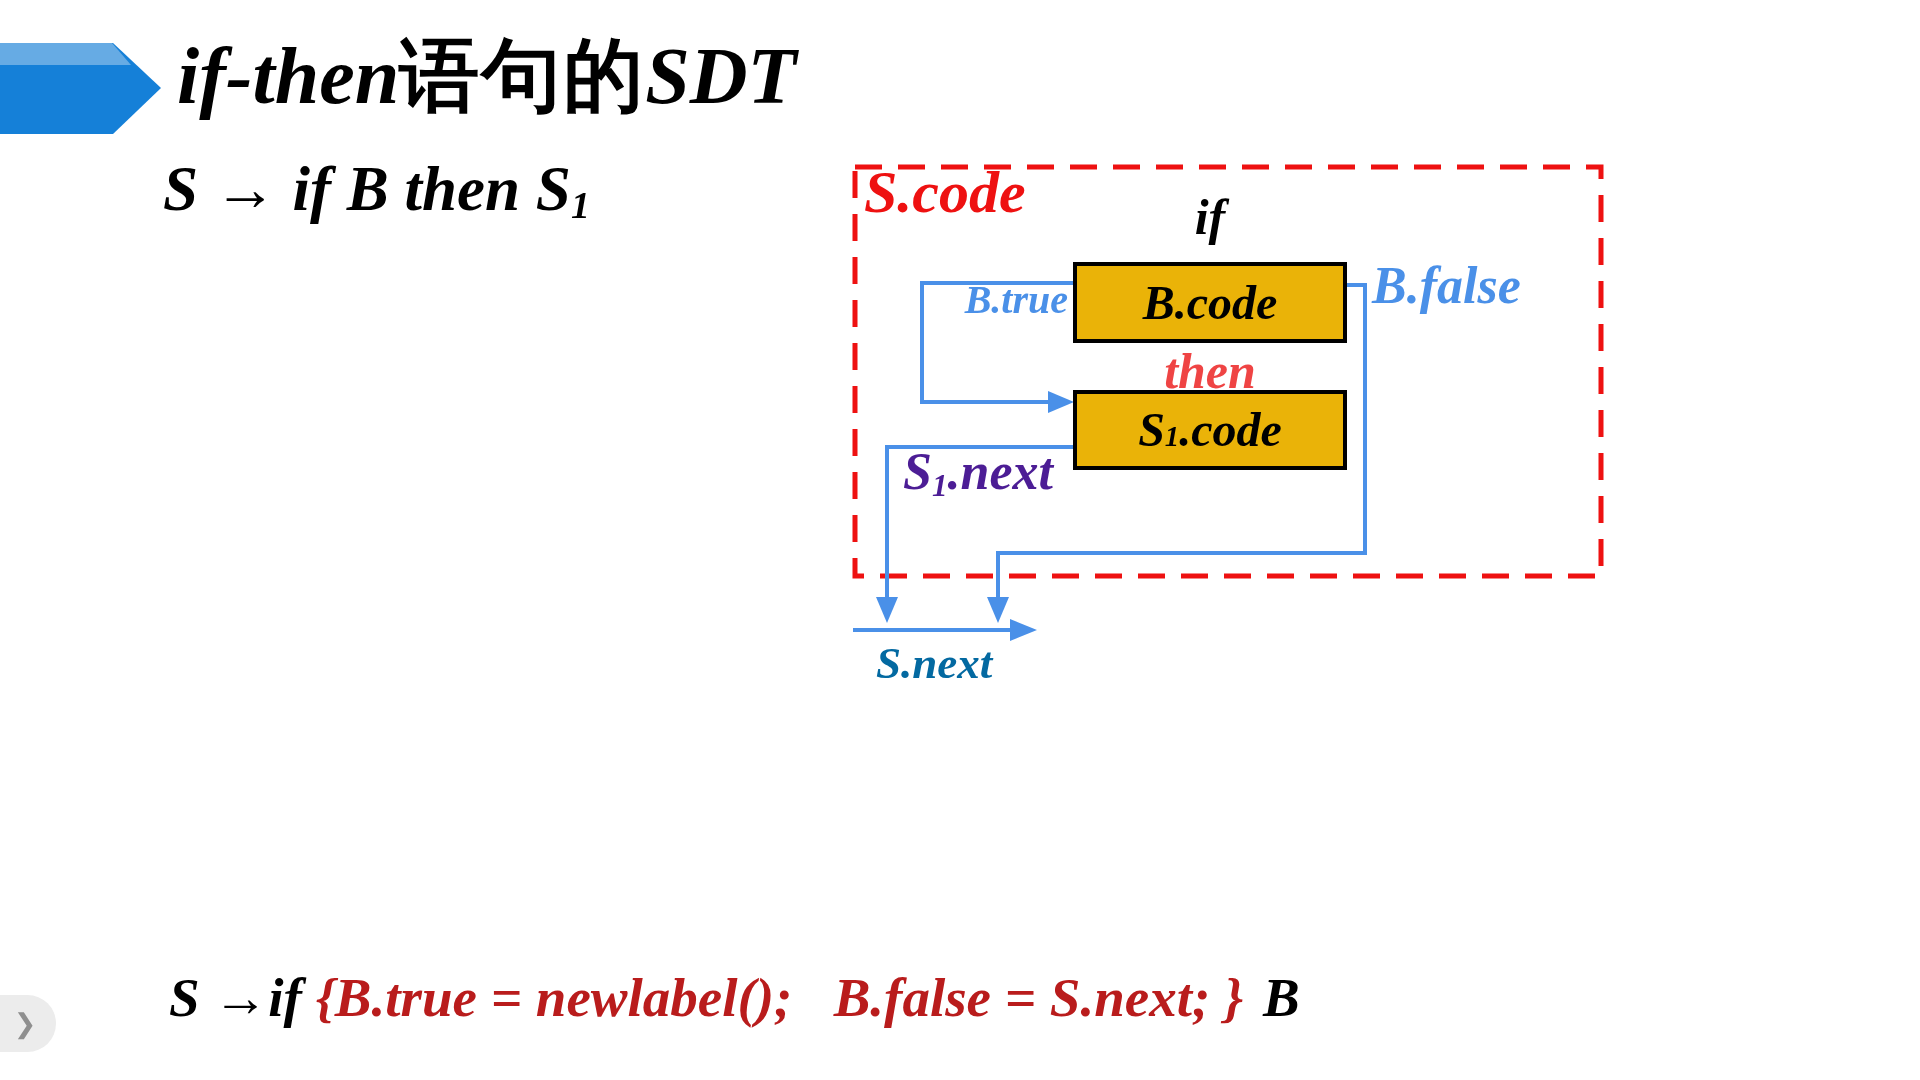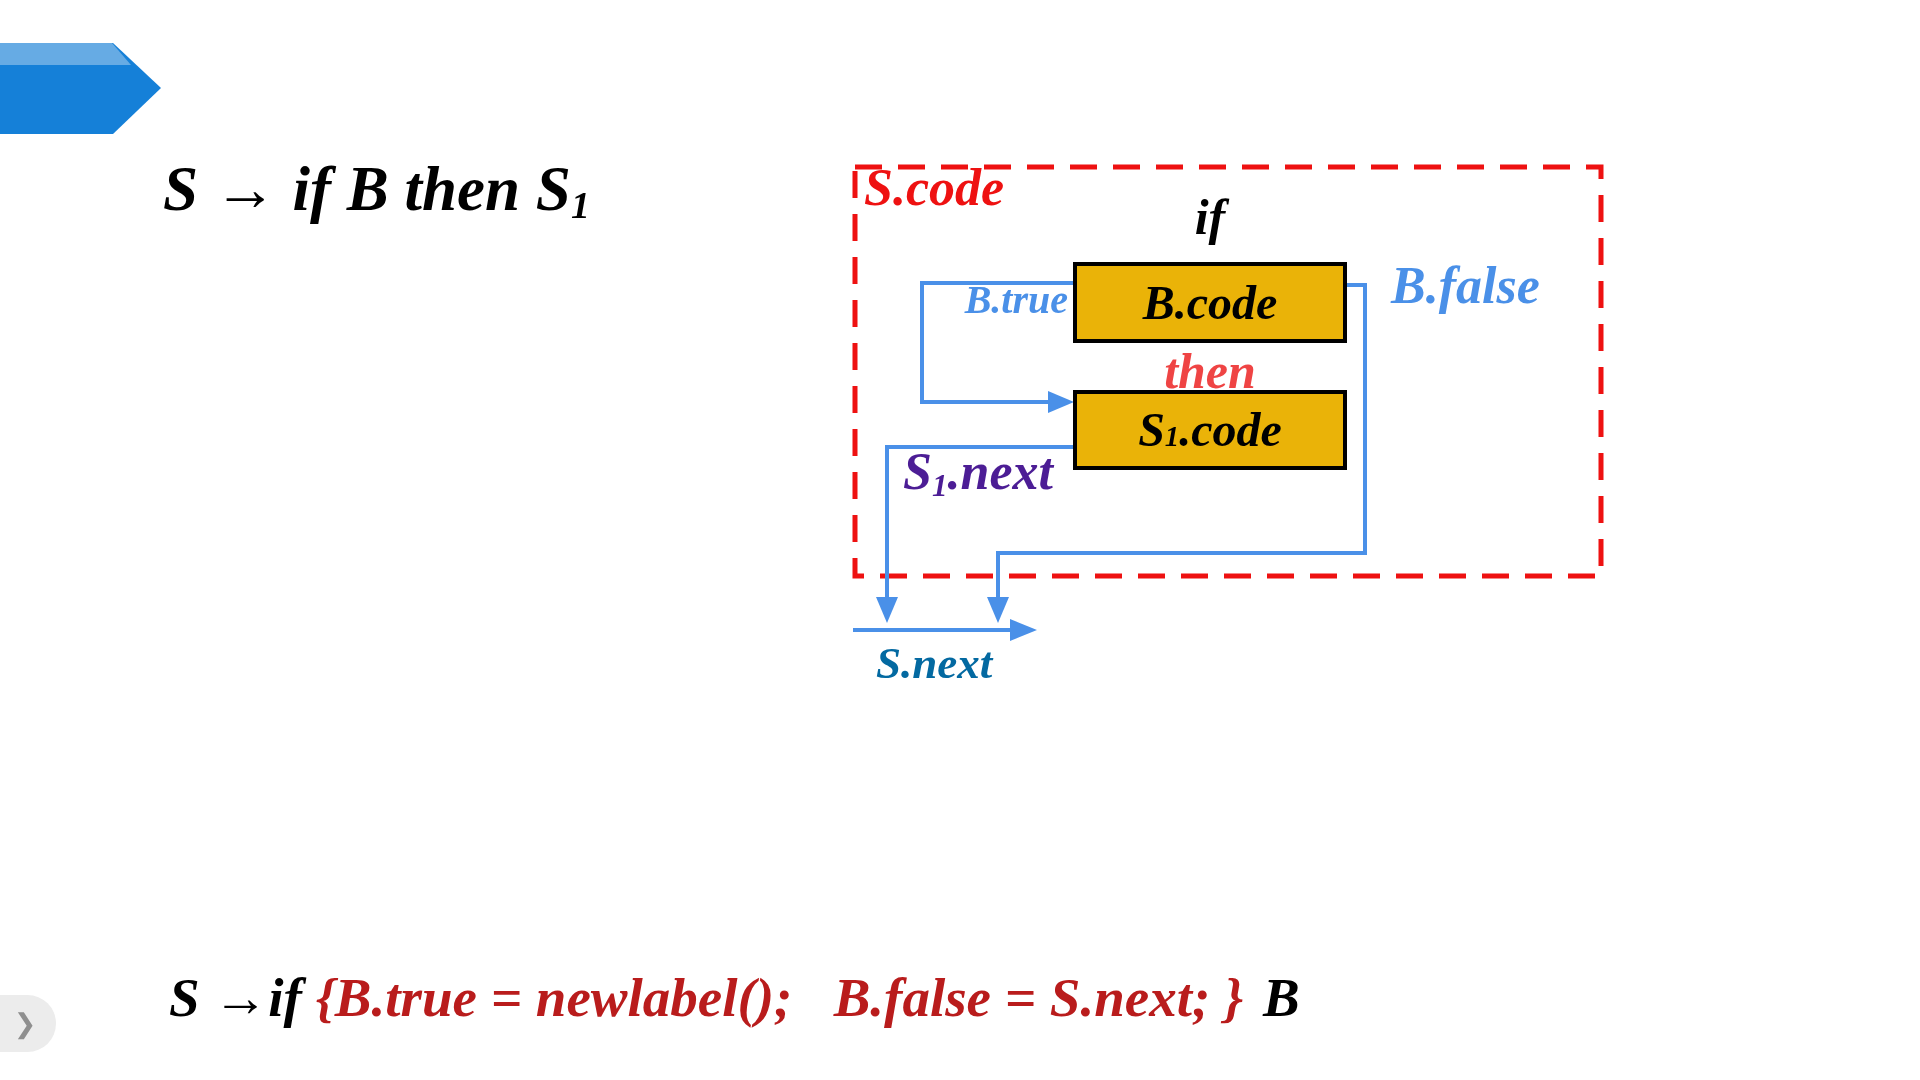--- a/index.html
+++ b/index.html
@@ -26,23 +26,23 @@
   .box{
     position:absolute;box-sizing:border-box;background:#eab308;border:4px solid #000;
     display:flex;align-items:center;justify-content:center;
     font-weight:bold;font-style:italic;font-size:48px;line-height:1;white-space:pre;
   }
   .b-code-box{left:1073px;top:262px;width:274px;height:81px;}
   .s1-code-box{left:1073px;top:390px;width:274px;height:80px;}
   .dlabel{position:absolute;font-weight:bold;font-style:italic;line-height:1;white-space:pre;}
   .kw-if   {left:1073px;top:192px;width:274px;text-align:center;font-size:50px;color:#000;}
   .kw-then {left:1073px;top:346px;width:274px;text-align:center;font-size:50px;color:#ef4444;}
-  .s-code  {left:864px; top:162px;font-size:52px;color:#ee1111;}
+  .s-code  {left:864px; top:162px;font-size:60px;color:#ee1111;}
   .b-true  {left:880px; top:280px;width:188px;text-align:right;font-size:40px;color:#4a90e8;}
-  .b-false {left:1372px;top:260px;font-size:52px;color:#4a90e8;margin-left:19px;}
+  .b-false {left:1372px;top:260px;font-size:52px;color:#4a90e8;}
   .s1-next {left:903px; top:446px;font-size:52px;color:#4c1d95;text-align:center;}
   .s-next  {left:876px; top:641px;font-size:45px;color:#0369a1;}
   
   .sdt{
     position:absolute;left:163px;top:803px;font-size:55px;line-height:78px;
     font-weight:bold;font-style:italic;white-space:pre;
   }
   .blk{color:#000;margin-left:6px;}
   .blu{color:#b91c1c;}
   
@@ -58,20 +58,21 @@
 </head>
 <body>
 
 <div class="stage">
 
   <svg class="title-arrow" viewBox="0 0 162 91">
     <polygon points="0,0 113,0 161,45 113,91 0,91" fill="#1580d8"></polygon>
     <polygon points="0,0 112,0 131,22 0,22" fill="#66abe4"></polygon>
   </svg>
 
+  <h1 class="title"><span class="lat">if-then</span><span class="cjk">语句的</span><span class="lat">SDT</span></h1>
 
   <div class="production"><span>S → if B then S</span><span class="sb">1</span></div>
 
   <svg class="diagram-lines" viewBox="840 150 820 520">
     <rect x="855" y="167" width="746" height="409" fill="none" stroke="#ee1111" stroke-width="5" stroke-dasharray="27 16"></rect>
     <path d="M1073 283 L922 283 L922 402 L1050 402" fill="none" stroke="#4a90e8" stroke-width="4"></path>
     <polygon points="1048,391 1048,413 1074,402" fill="#4a90e8"></polygon>
     <path d="M1347 285 L1365 285 L1365 553 L998 553 L998 599" fill="none" stroke="#4a90e8" stroke-width="4"></path>
     <polygon points="987,597 1009,597 998,623" fill="#4a90e8"></polygon>
     <path d="M1073 447 L887 447 L887 599" fill="none" stroke="#4a90e8" stroke-width="4"></path>

